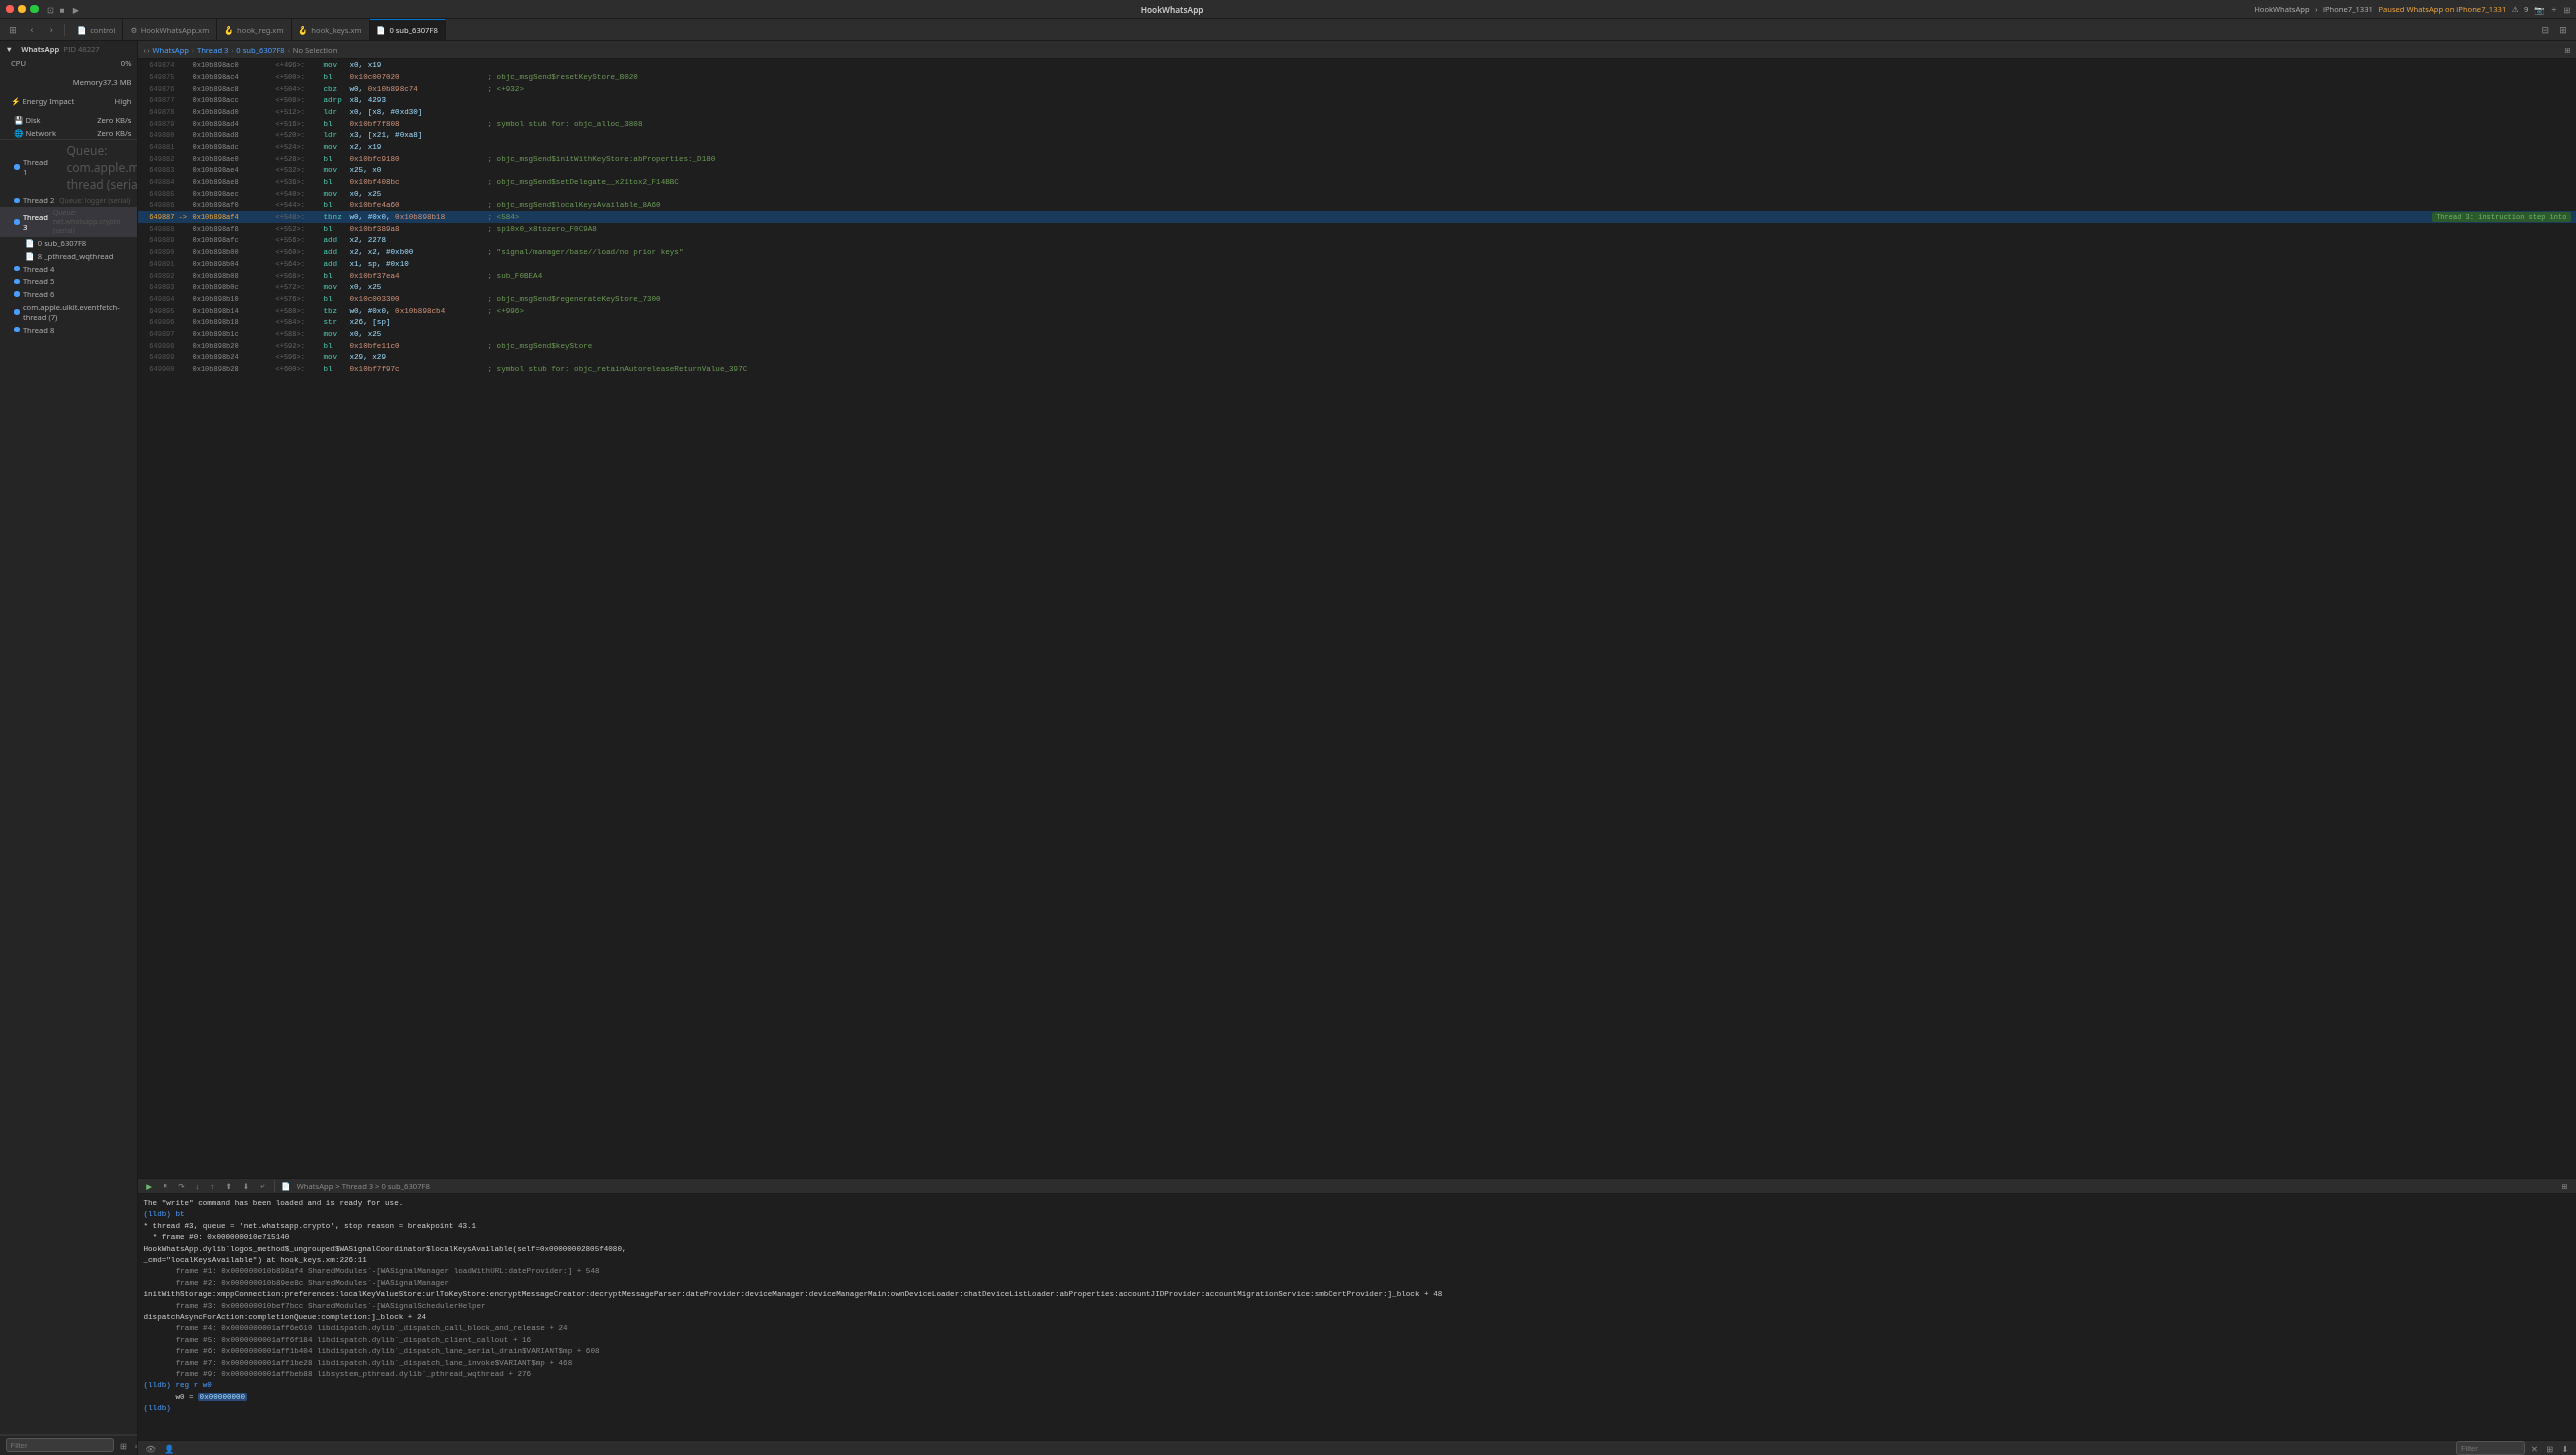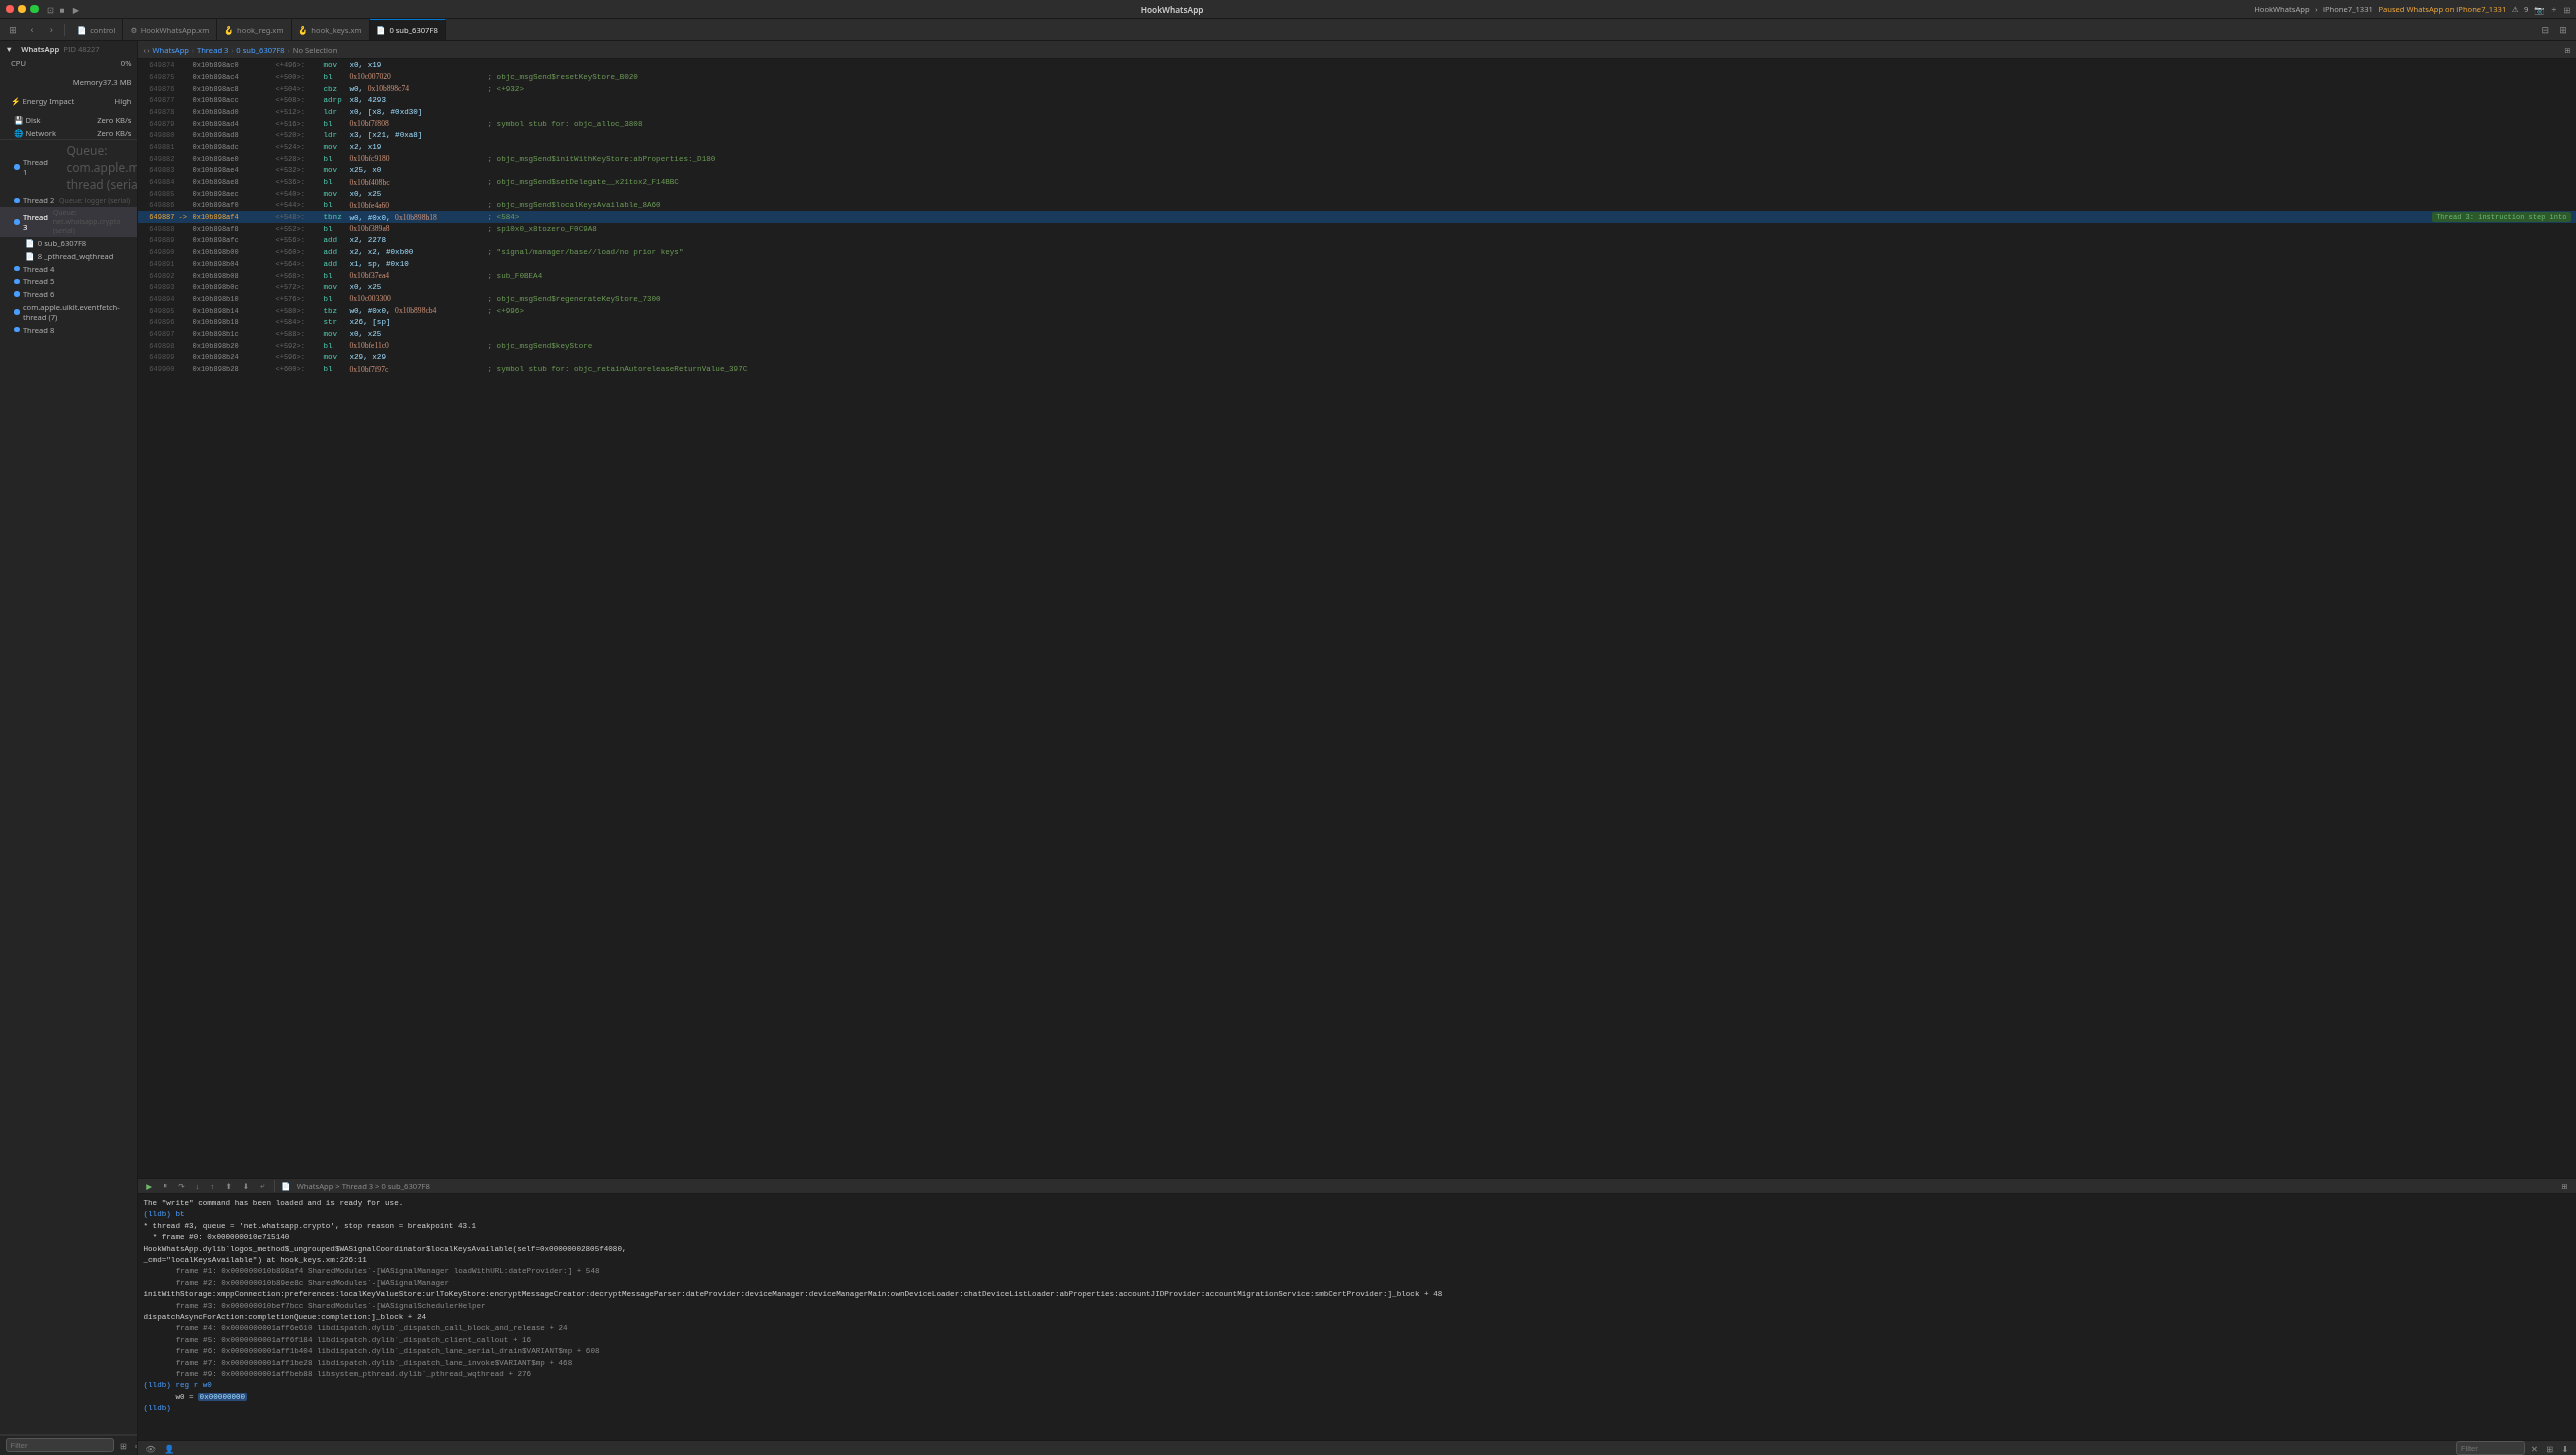--- a/index.html
+++ b/index.html
@@ -262,21 +262,20 @@
       color: #4ec9b0;
       flex-shrink: 0;
     }
     .operands {
       width: 138px;
       color: #9cdcfe;
       flex-shrink: 0;
     }
     .operand-addr {
       color: #ce9178;
-      font-family: Liberation Serif, serif;
     }
     .comment {
       color: #6a9955;
       flex: 1;
     }
     .thread-badge {
       margin-left: auto;
       background: #2d5a2d;
       color: #6db66d;
       padding: 0.7px 4.1px;

